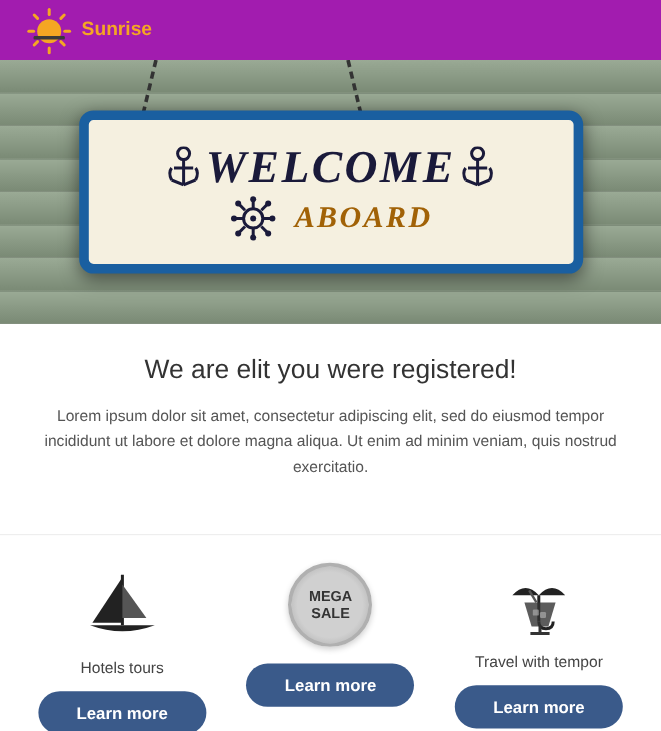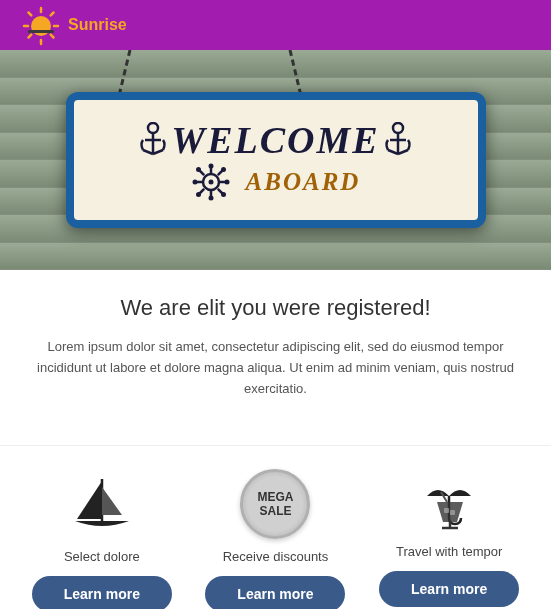--- a/index.html
+++ b/index.html
@@ -297,34 +297,33 @@
 
         <line x1="35" y1="10" x2="35" y2="52" stroke="#222" stroke-width="2.5"></line>
 
         <polygon points="35,12 10,50 35,50" fill="#222"></polygon>
 
         <polygon points="35,18 55,46 35,46" fill="#555"></polygon>
 
         <path d="M8 52 Q35 62 62 52" fill="#222"></path>
       </svg>
     </div>
-    <span class="feature-label">Select dolore</span>
+    <span class="feature-label">Hotels tours</span>
     <button class="learn-more-btn">Learn more</button>
   </div>
 
   <div class="feature-item">
     <div class="feature-icon-area">
       <div class="mega-sale-badge">
         <span class="mega-sale-text">
           <span>MEGA</span><br>
           <span>SALE</span>
         </span>
       </div>
     </div>
-    <span class="feature-label">Receive discounts</span>
     <button class="learn-more-btn">Learn more</button>
   </div>
 
   <div class="feature-item">
     <div class="travel-icon-area">
       <svg width="65" height="70" viewBox="0 0 65 70">
 
         <path d="M32 8 Q10 8 10 30 Q10 8 32 8 Q54 8 54 30 Q54 8 32 8 Z" fill="#222"></path>
         <path d="M10 30 Q21 18 32 30 Q43 18 54 30" fill="#222"></path>
         <line x1="32" y1="30" x2="32" y2="52" stroke="#222" stroke-width="2.5"></line>

